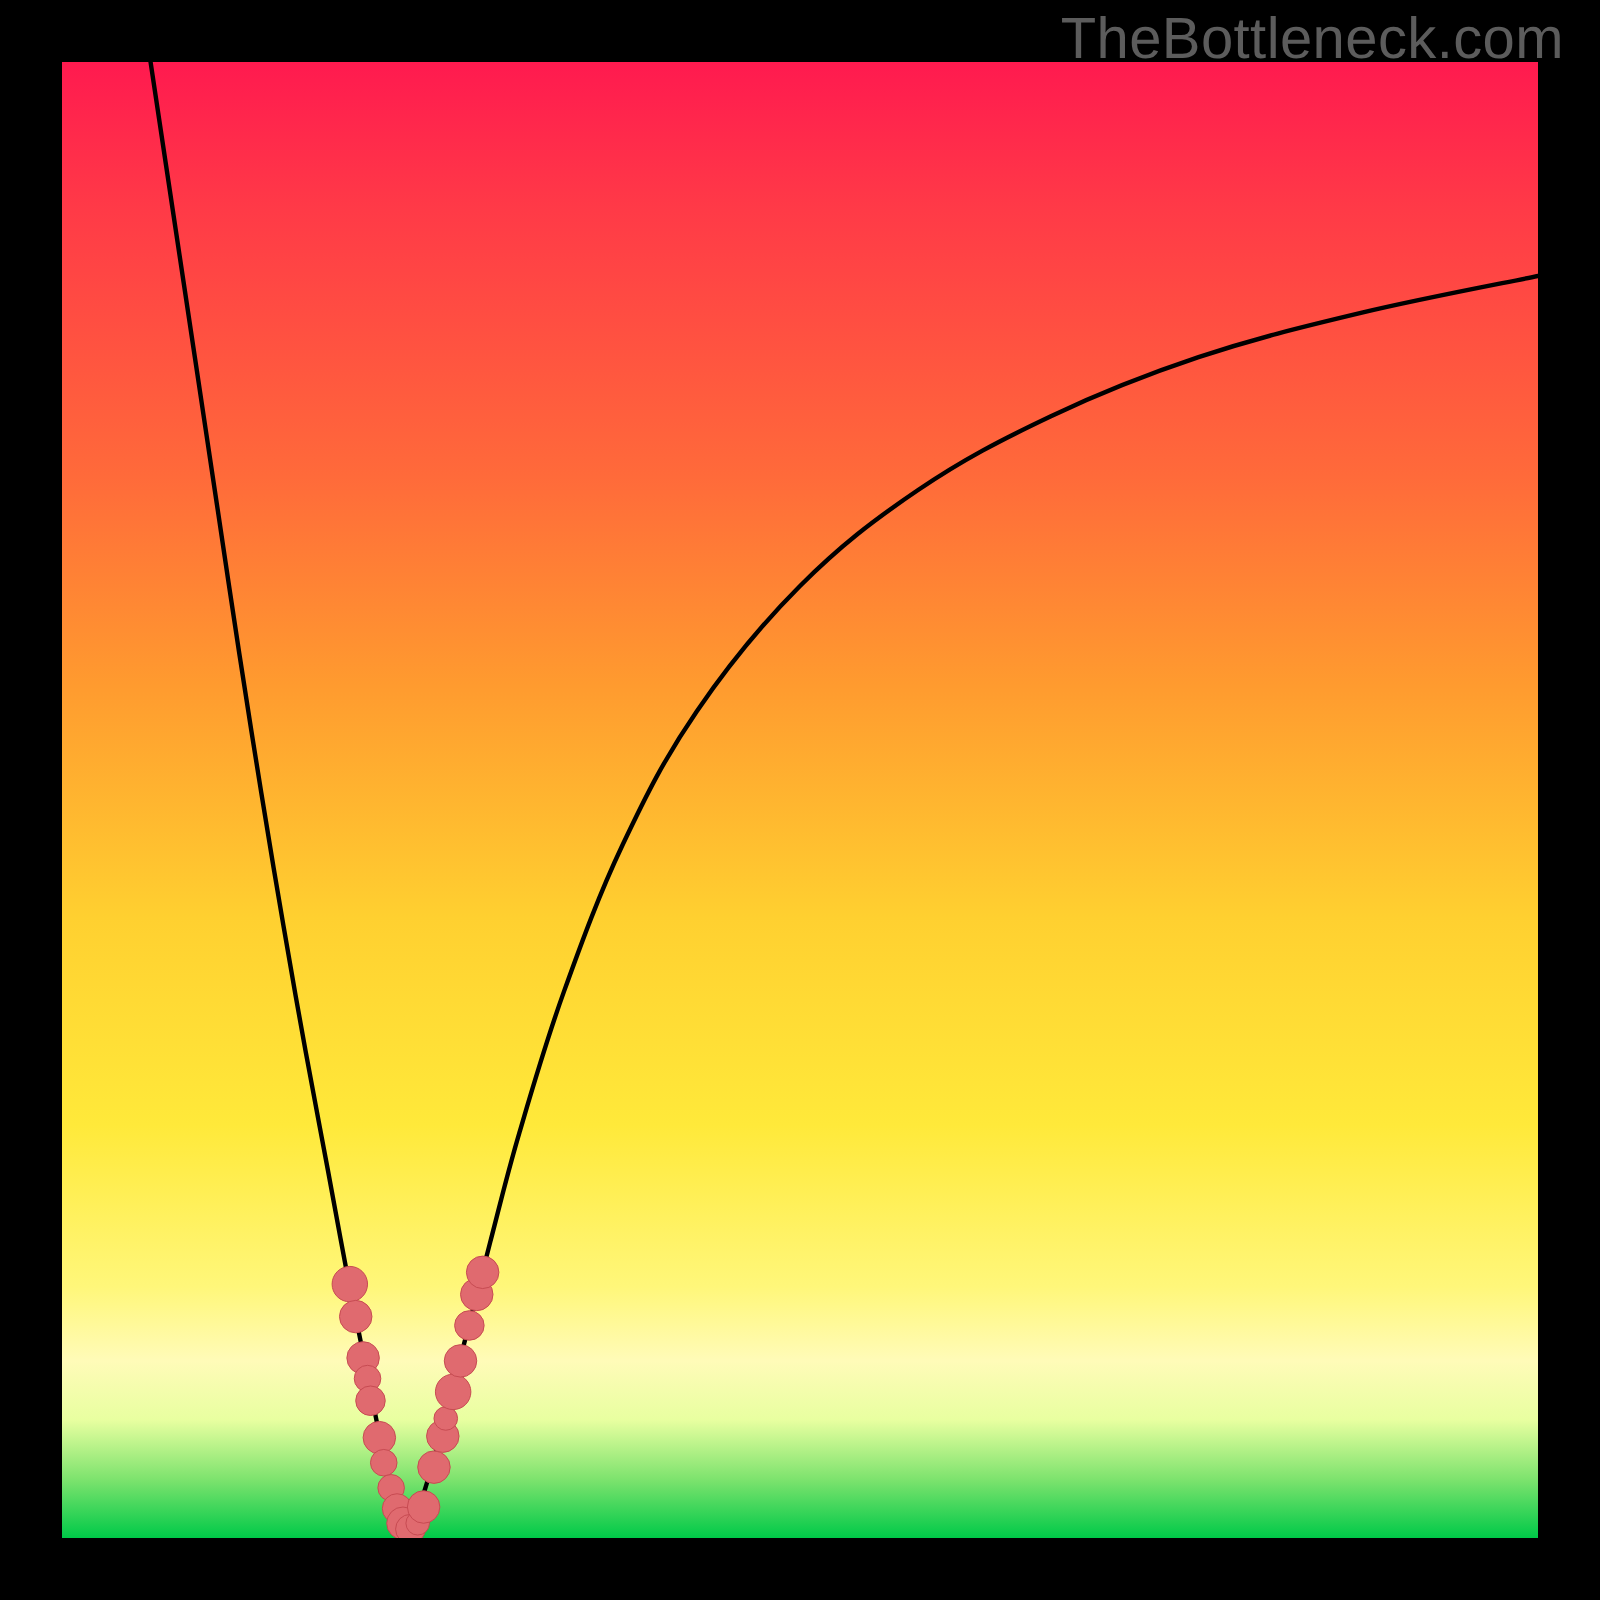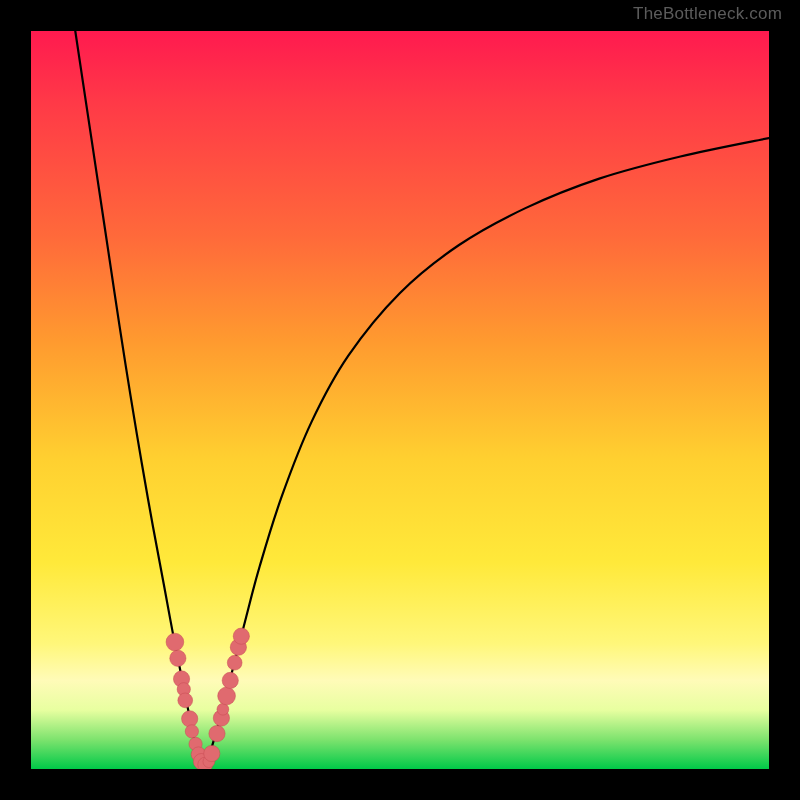--- a/index.html
+++ b/index.html
@@ -50,21 +50,21 @@
     position: absolute;
     inset: 0;
     width: 100%;
     height: 100%;
   }
   .watermark {
     position: absolute;
     top: 4px;
     right: 18px;
     color: #5c5c5c;
-    font-size: 17px;
+    font-size: 29px;
     font-weight: 500;
     letter-spacing: 0.2px;
   }
 </style>
 </head>
 <body>
 
 <div class="frame">
   <div class="plot-area">
     <div class="gradient"></div>

